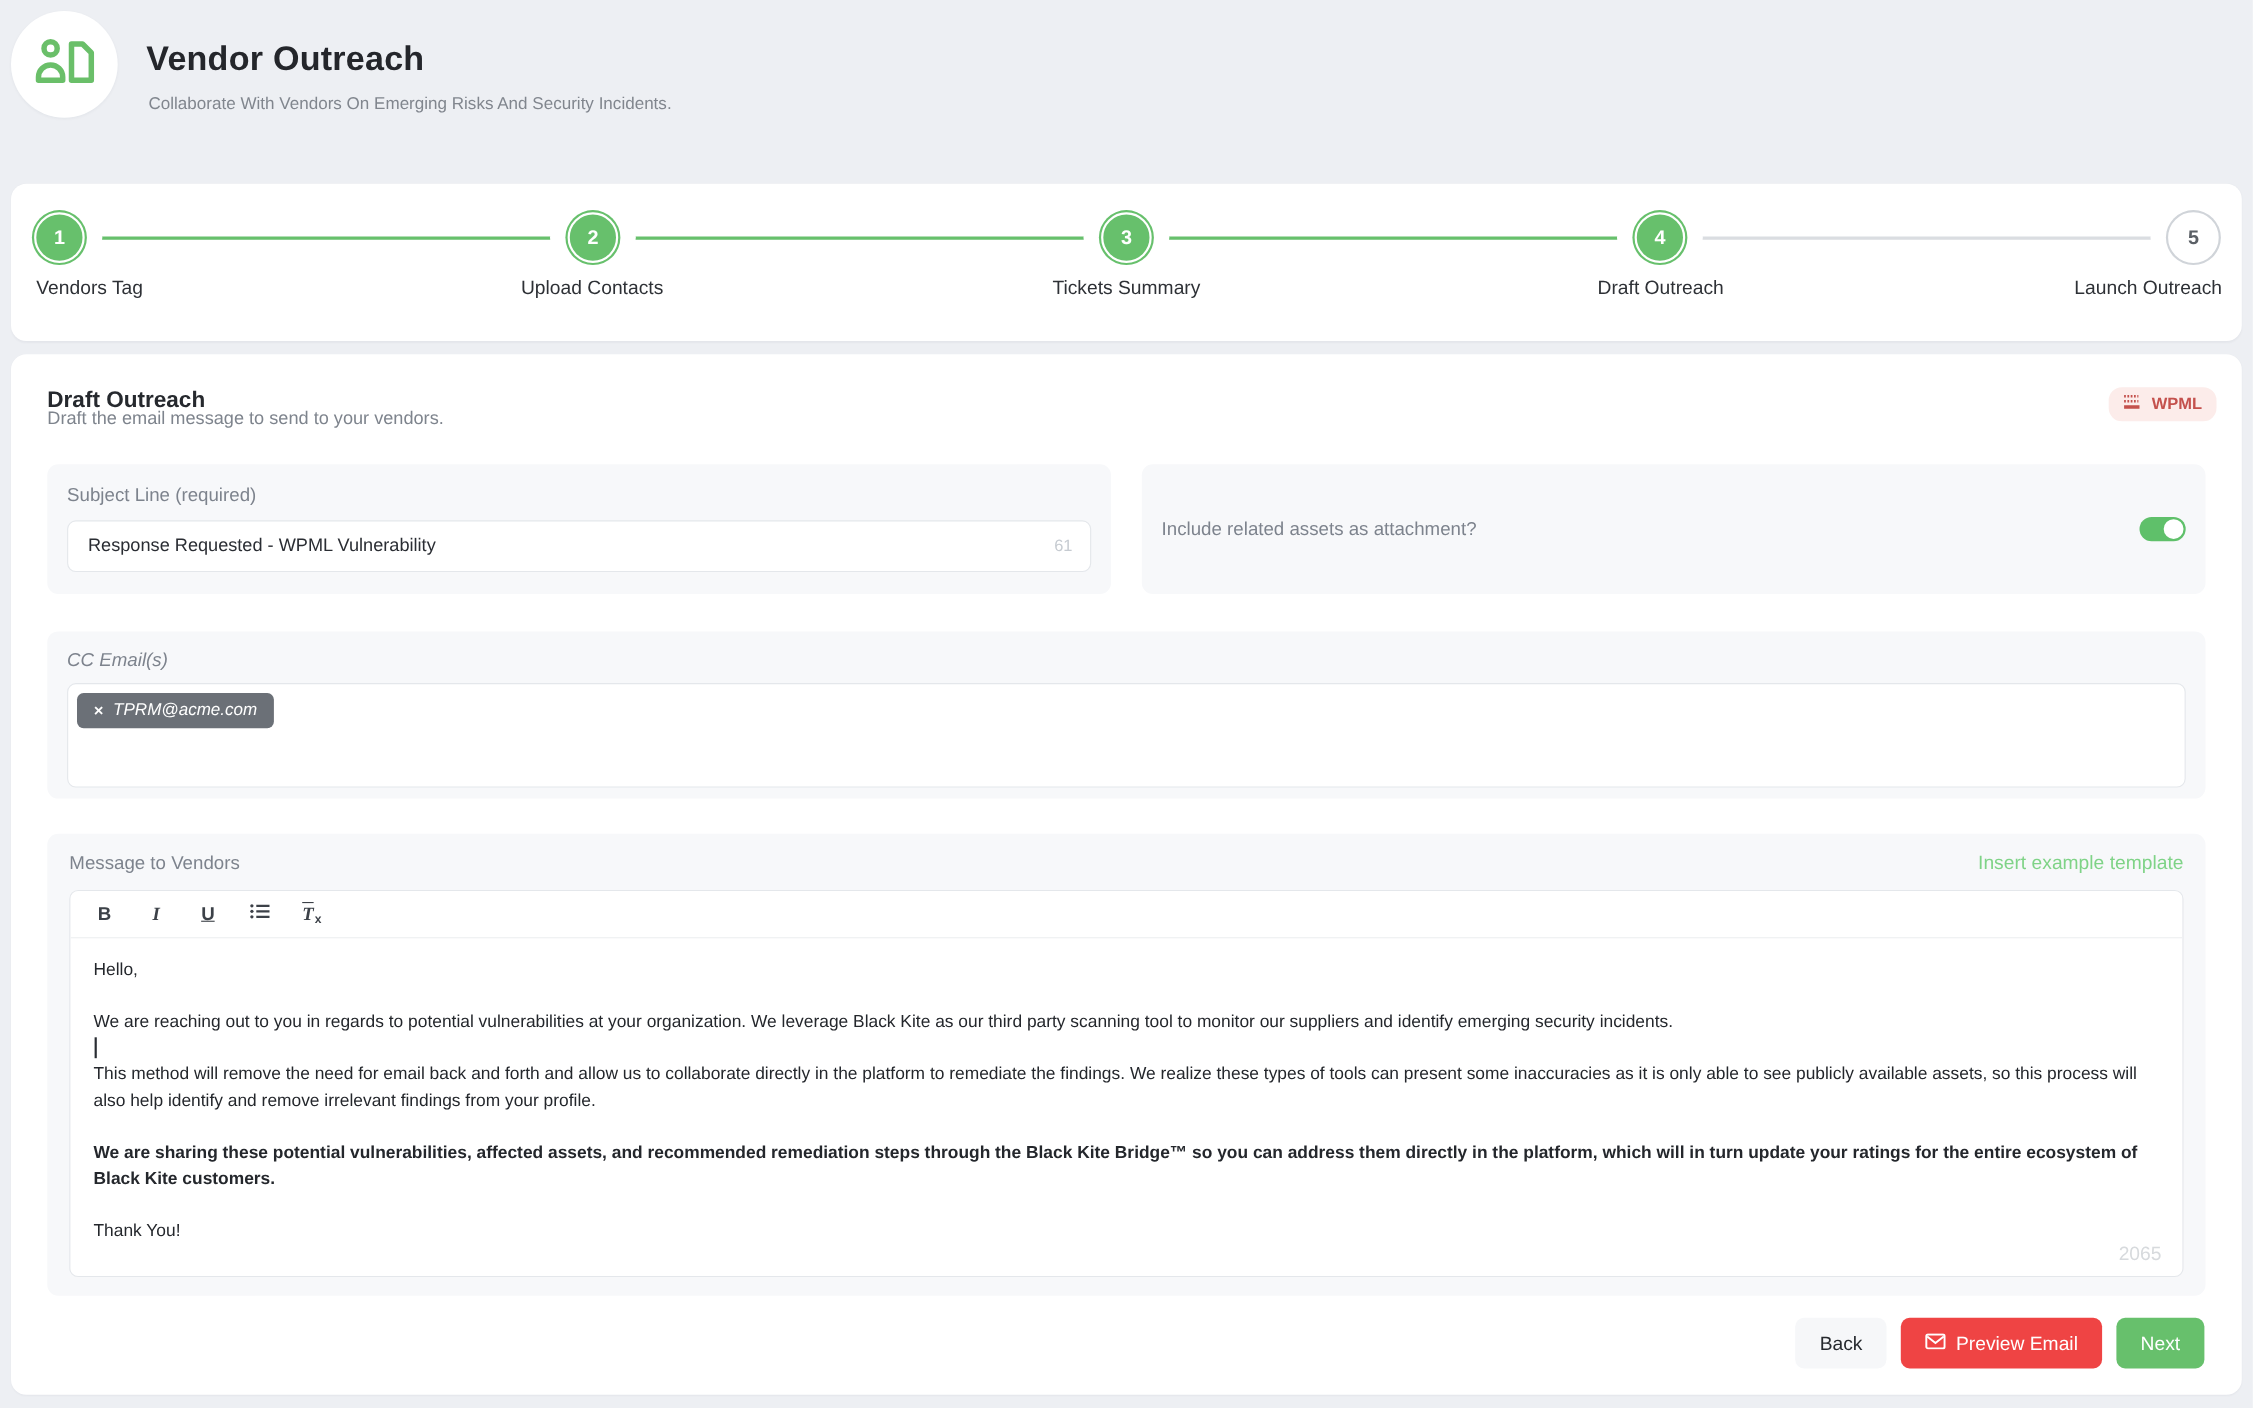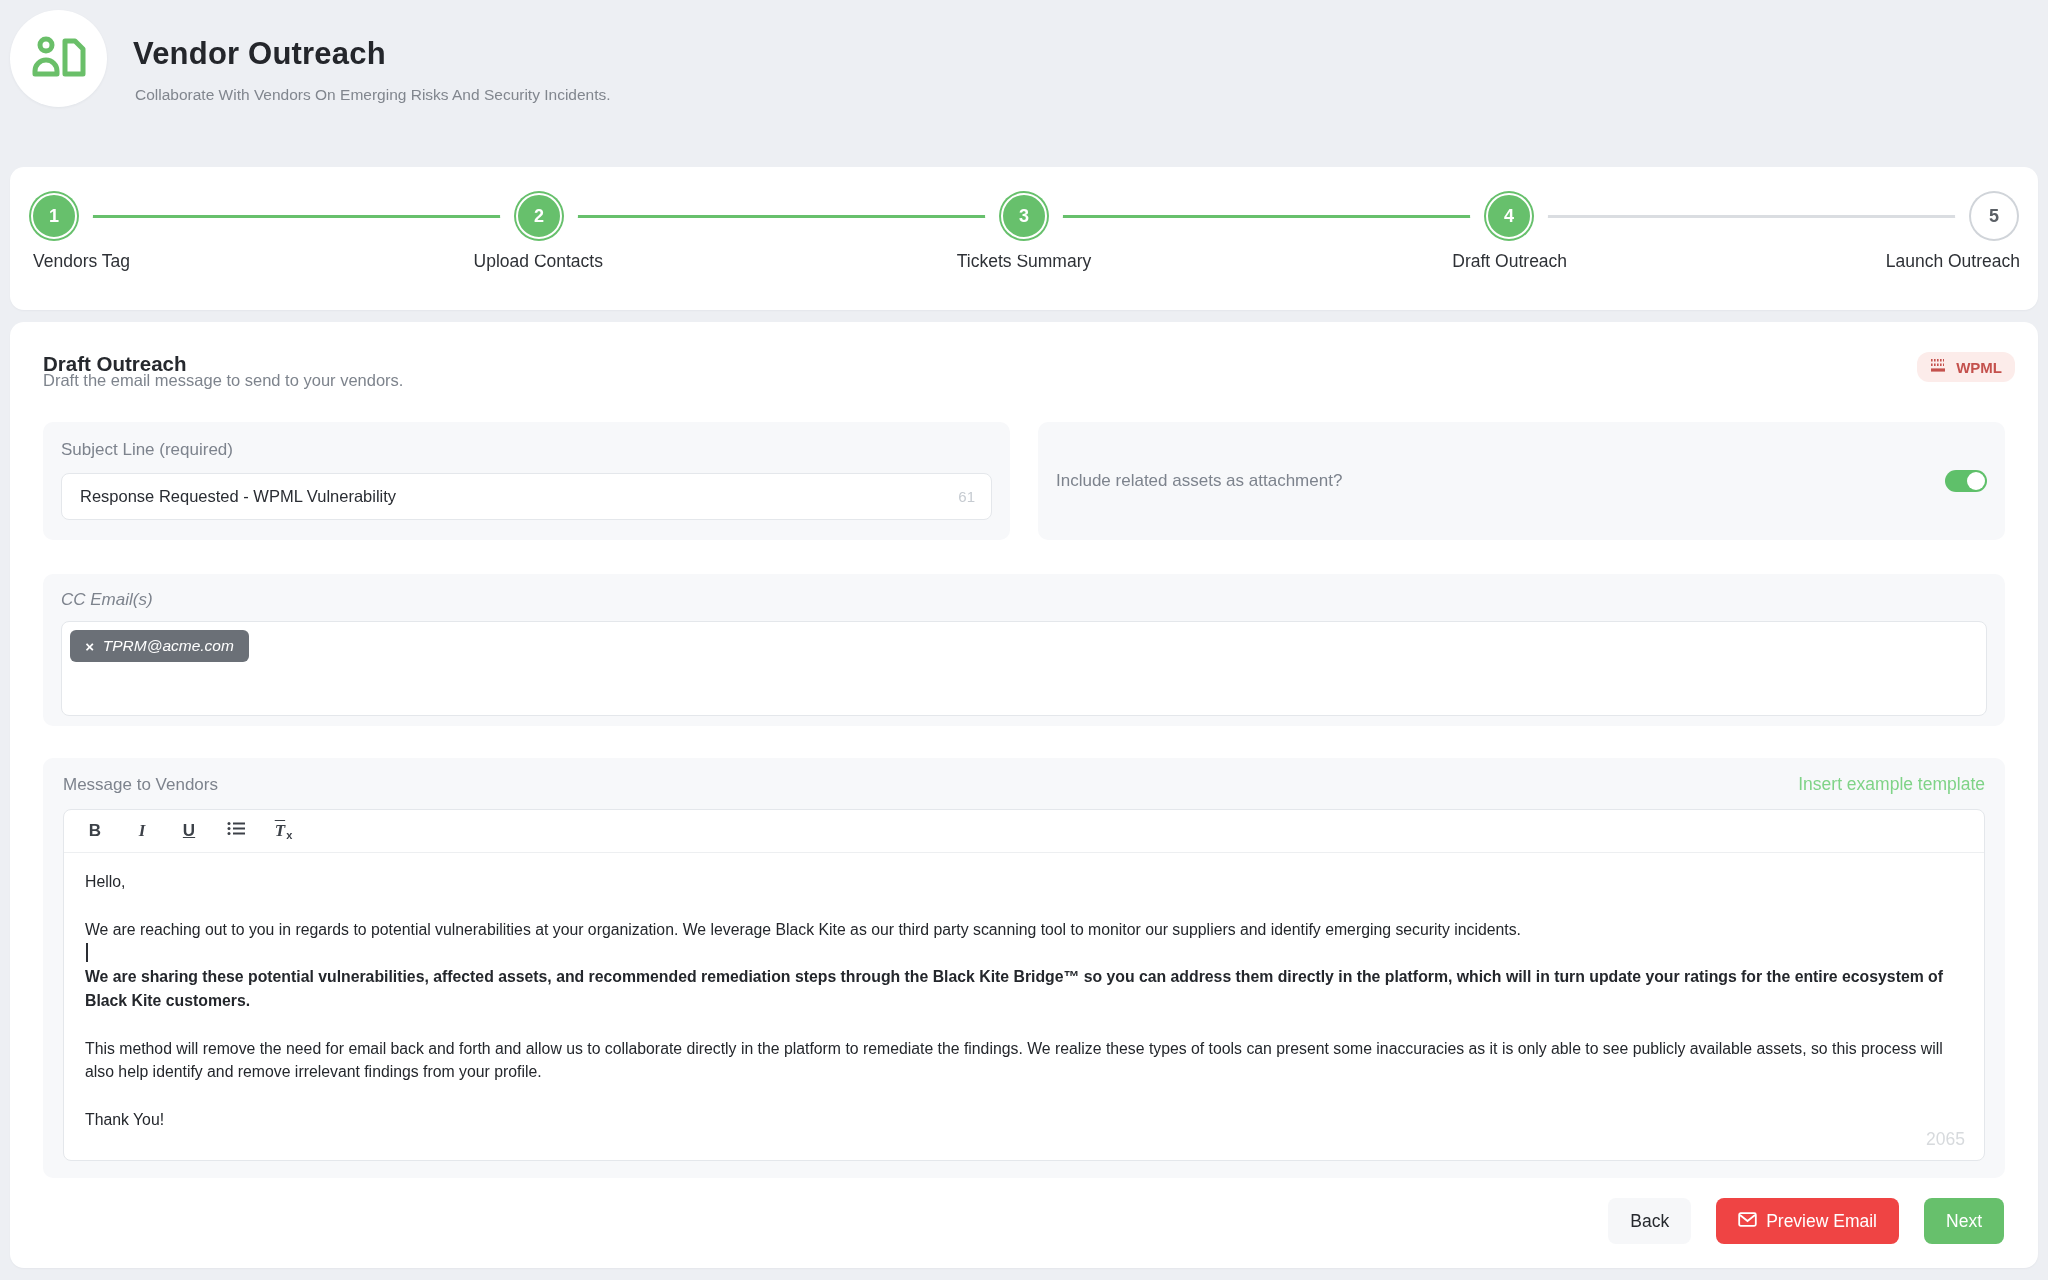--- a/index.html
+++ b/index.html
@@ -105,21 +105,21 @@
   .tb-clear .t { font-style:italic; font-family:"Liberation Serif",serif; font-weight:600; text-decoration:overline; }
   .tb-clear .x { font-size:11px; font-weight:700; position:relative; top:3px; left:1px; }
 
   .editor-content { padding:17px 21px; font-size:15.8px; line-height:1.5; color:#24272c; }
   .msg-p { margin:0 0 24px 0; }
   .msg-p.tight { margin-bottom:0; }
   .msg-p.bold { font-weight:700; }
   .caret { width:2px; height:19px; background:#2a2d33; margin:2px 0 3px 1px; }
   .char-count-lg { position:absolute; right:19px; bottom:10px; color:#d7dadd; font-size:17.5px; }
 
-  .footer { position:absolute; right:34px; bottom:24px; display:flex; align-items:center; gap:25px; }
+  .footer { position:absolute; right:34px; bottom:24px; display:flex; align-items:center; gap:13px; }
   .btn {
     height:46px; border:none; border-radius:8px; font-family:"Liberation Sans",sans-serif;
     font-size:17.5px; display:flex; align-items:center; gap:9px; padding:0 22px; cursor:pointer;
   }
   .btn-back { background:#f6f7f9; color:#26292e; }
   .btn-preview { background:#ef4444; color:#fff; }
   .btn-next { background:#67c06c; color:#fff; }
 </style>
 </head>
 <body>
@@ -220,22 +220,22 @@
             <line x1="6" y1="7.5" x2="18" y2="7.5" stroke="#3c4148" stroke-width="2"></line>
             <line x1="6" y1="12.5" x2="18" y2="12.5" stroke="#3c4148" stroke-width="2"></line>
           </svg>
         </span>
         <span class="tb tb-clear"><span class="t">T</span><span class="x">x</span></span>
       </div>
       <div class="editor-content">
         <p class="msg-p">Hello,</p>
         <p class="msg-p tight">We are reaching out to you in regards to potential vulnerabilities at your organization. We leverage Black Kite as our third party scanning tool to monitor our suppliers and identify emerging security incidents.</p>
         <div class="caret"></div>
+        <p class="msg-p">This method will remove the need for email back and forth and allow us to collaborate directly in the platform to remediate the findings. We realize these types of tools can present some inaccuracies as it is only able to see publicly available assets, so this process will also help identify and remove irrelevant findings from your profile.</p>
         <p class="msg-p bold">We are sharing these potential vulnerabilities, affected assets, and recommended remediation steps through the Black Kite Bridge™ so you can address them directly in the platform, which will in turn update your ratings for the entire ecosystem of Black Kite customers.</p>
-        <p class="msg-p">This method will remove the need for email back and forth and allow us to collaborate directly in the platform to remediate the findings. We realize these types of tools can present some inaccuracies as it is only able to see publicly available assets, so this process will also help identify and remove irrelevant findings from your profile.</p>
         <p class="msg-p">Thank You!</p>
       </div>
       <div class="char-count-lg">2065</div>
     </div>
   </div>
 
   <div class="footer">
     <button class="btn btn-back">Back</button>
     <button class="btn btn-preview">
       <span>

